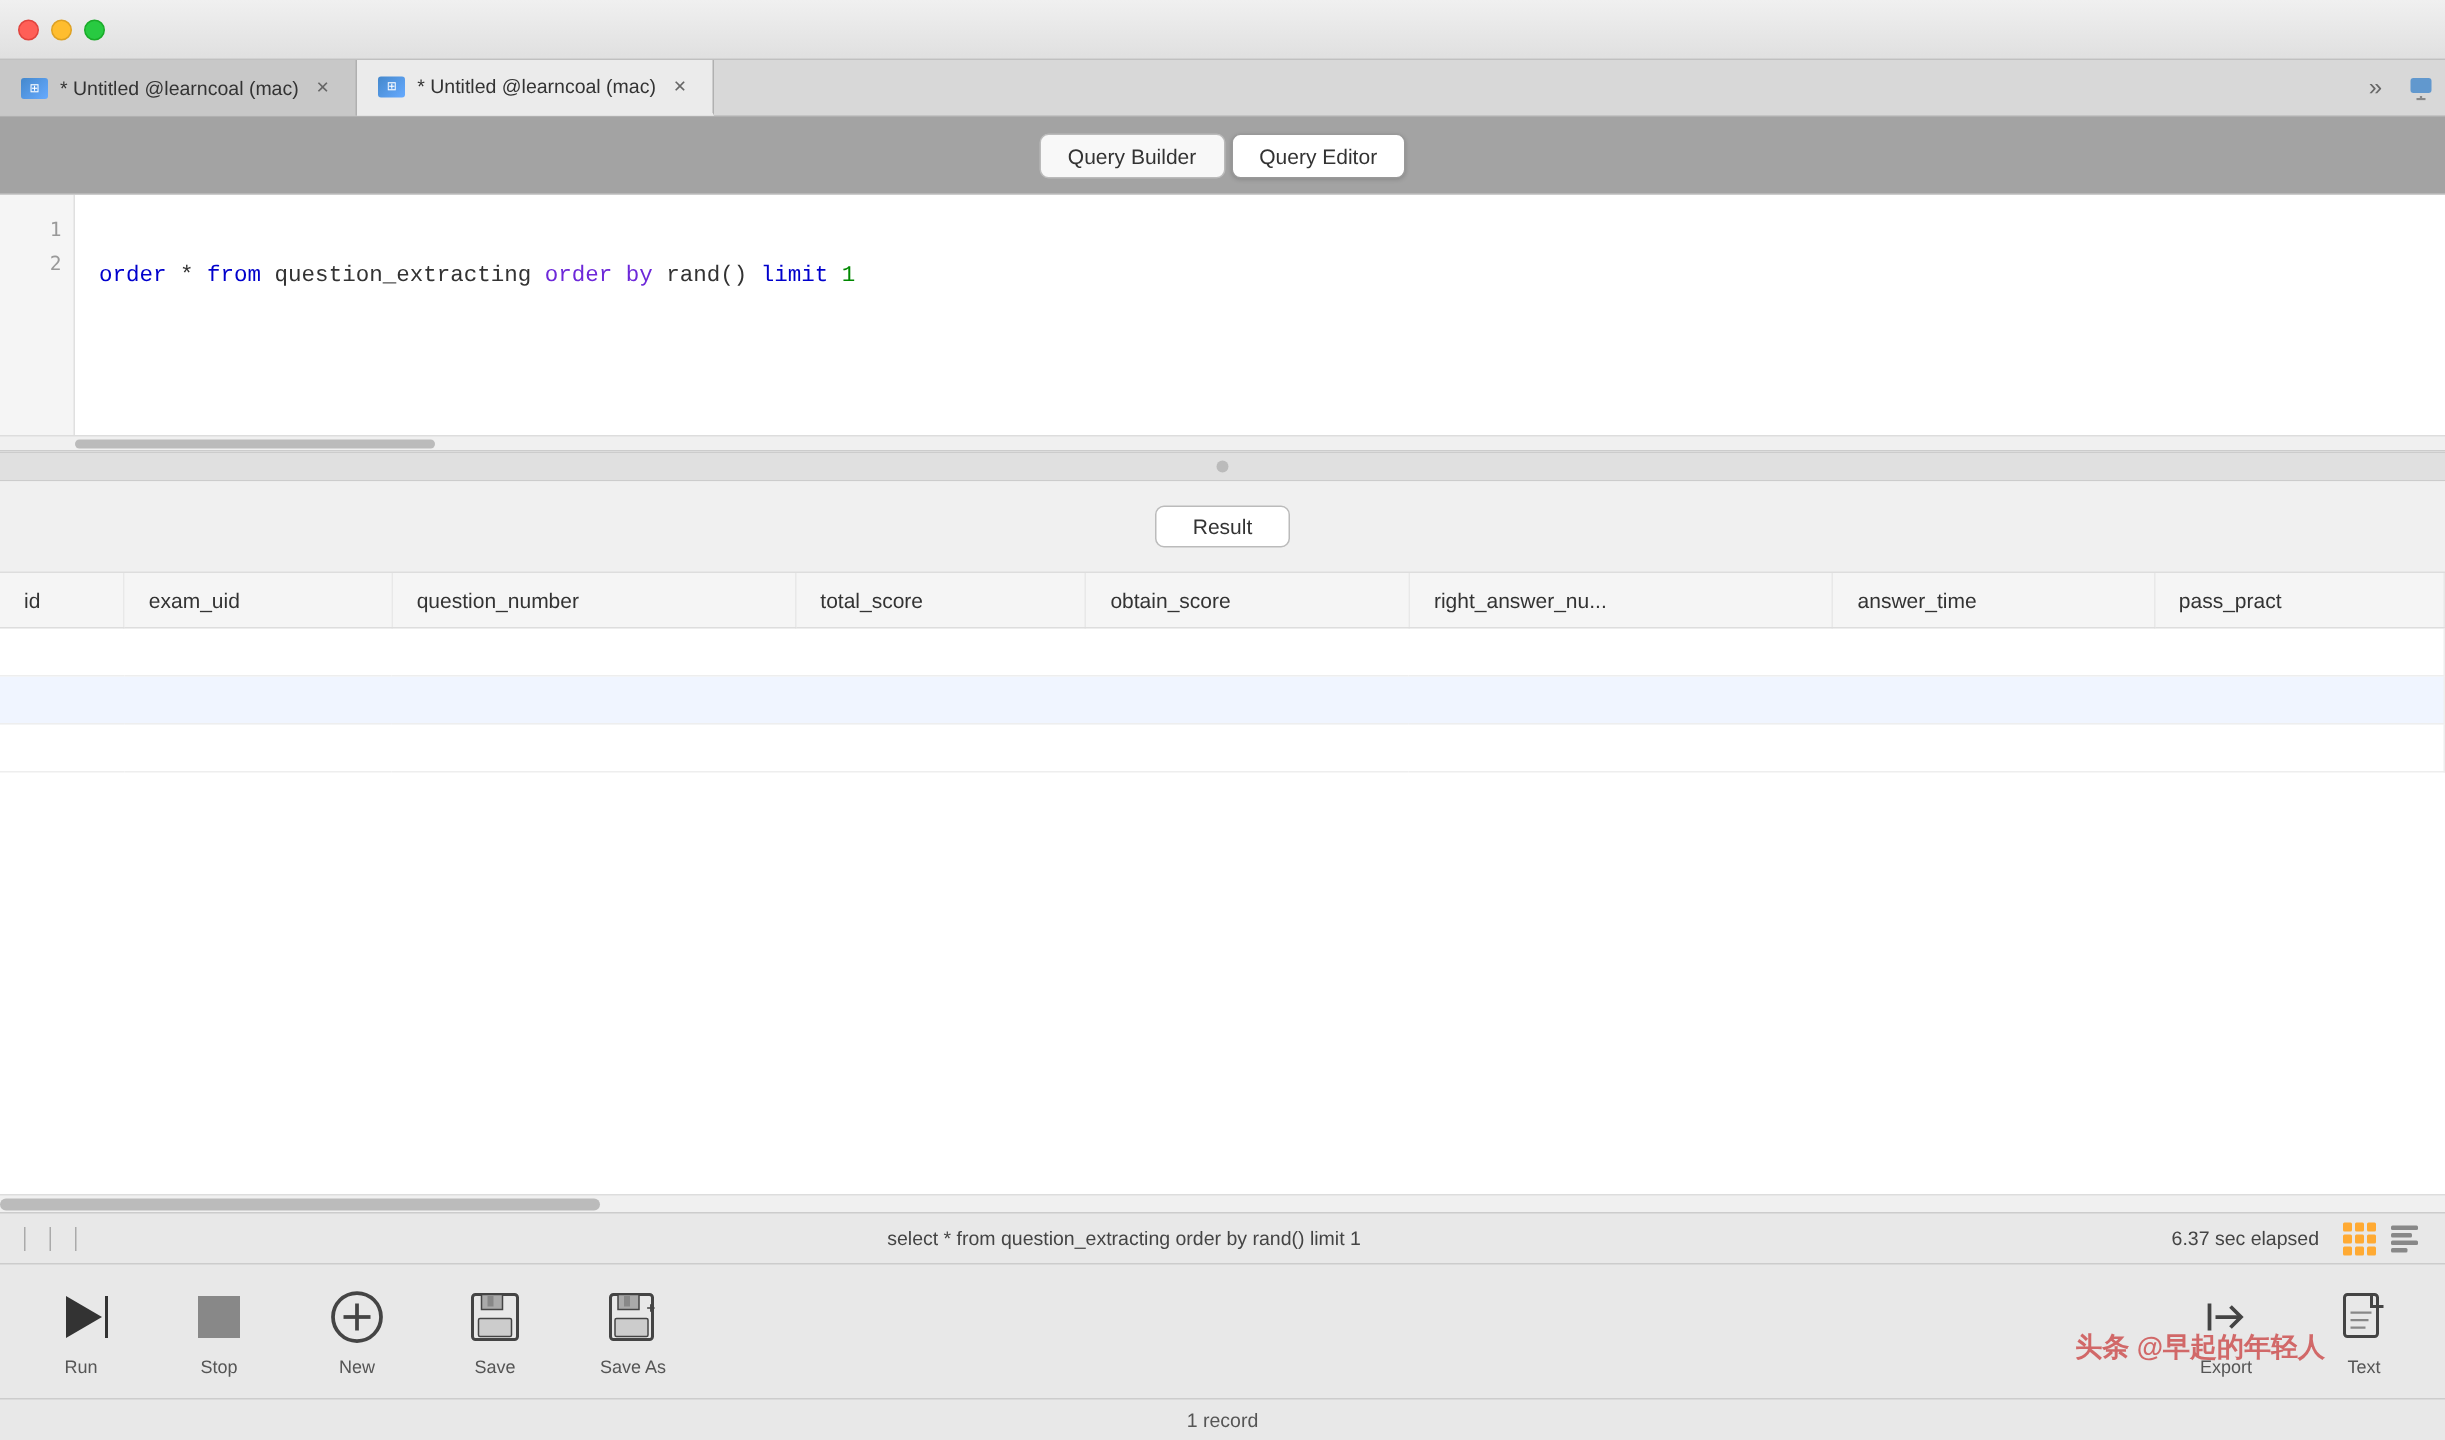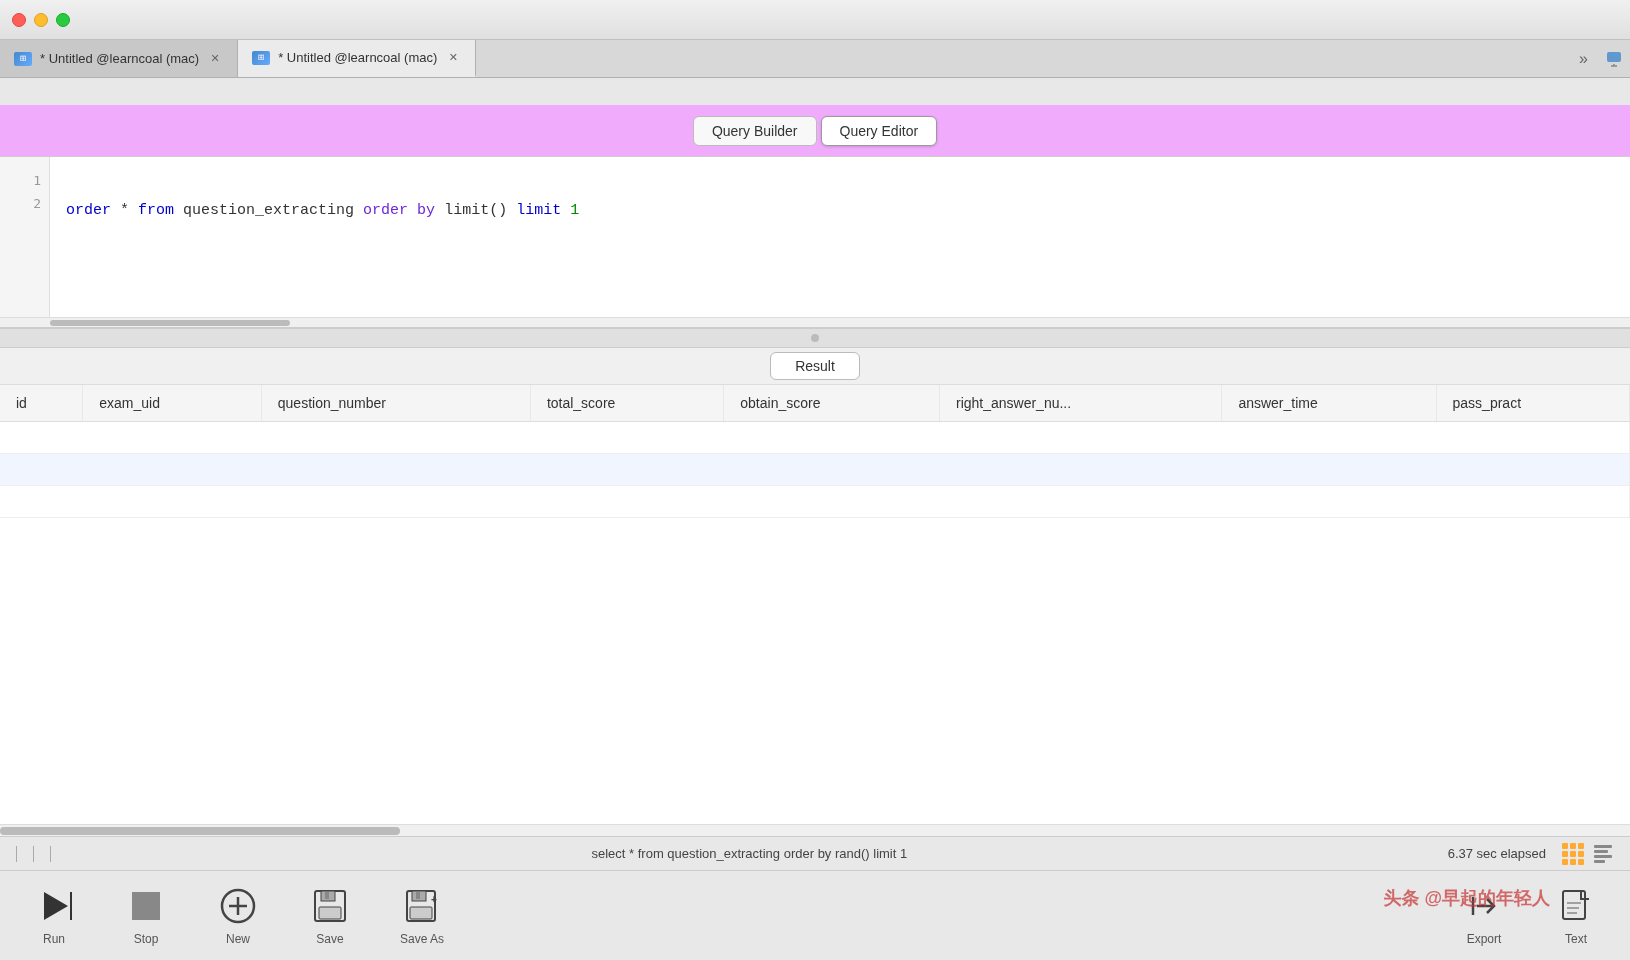--- a/index.html
+++ b/index.html
@@ -93,28 +93,27 @@
       align-items: center;
       padding: 0 10px;
       font-size: 16px;
       color: #666;
       cursor: pointer;
     }
 
     
     .toolbar {
       height: 52px;
-      background: #f0abfc;
+      background: #a3a3a3;
       border-bottom: 1px solid #cccccc;
       display: flex;
       align-items: center;
       justify-content: center;
       gap: 4px;
       flex-shrink: 0;
-      margin-top: 27px;
     }
     .toolbar-btn {
       padding: 6px 18px;
       border-radius: 6px;
       border: 1px solid #bbb;
       background: #f8f8f8;
       font-size: 14px;
       cursor: pointer;
       color: #333;
     }
@@ -212,21 +211,21 @@
       flex: 1;
       display: flex;
       flex-direction: column;
       overflow: hidden;
       background: white;
     }
     .result-tab-bar {
       display: flex;
       align-items: center;
       justify-content: center;
-      padding: 4px 0;
+      padding: 16px 0;
       background: #f0f0f0;
       border-bottom: 1px solid #ddd;
     }
     .result-tab {
       padding: 5px 24px;
       border: 1px solid #bbb;
       border-radius: 6px;
       background: white;
       font-size: 14px;
       cursor: pointer;
@@ -483,21 +482,21 @@
         <div>2</div>
       </div>
       <div class="code-area">
         <span class="code-line">&nbsp;</span>
         <span class="code-line">
           <span class="kw-blue">order</span>
           <span class="kw-dark"> * </span>
           <span class="kw-blue">from</span>
           <span class="kw-dark"> question_extracting </span>
           <span class="kw-orange">order by</span>
-          <span class="kw-dark"> limit() </span>
+          <span class="kw-dark"> rand() </span>
           <span class="kw-blue">limit</span>
           <span class="kw-green"> 1</span>
         </span>
       </div>
     </div>
     <div class="editor-scrollbar">
       <div class="editor-scrollbar-thumb"></div>
     </div>
   </div>
 
@@ -654,16 +653,19 @@
             <line x1="8" y1="14" x2="22" y2="14" stroke="#888" stroke-width="1.5"></line>
             <line x1="8" y1="19" x2="20" y2="19" stroke="#888" stroke-width="1.5"></line>
             <line x1="8" y1="24" x2="18" y2="24" stroke="#888" stroke-width="1.5"></line>
           </svg>
         </div>
         <span class="toolbar-action-label">Text</span>
       </div>
     </div>
   </div>
 
+  <div class="record-bar">
+    <span>1 record</span>
+  </div>
 
 </div>
 
 <div class="watermark">头条 @早起的年轻人</div>
 
 </body></html>

